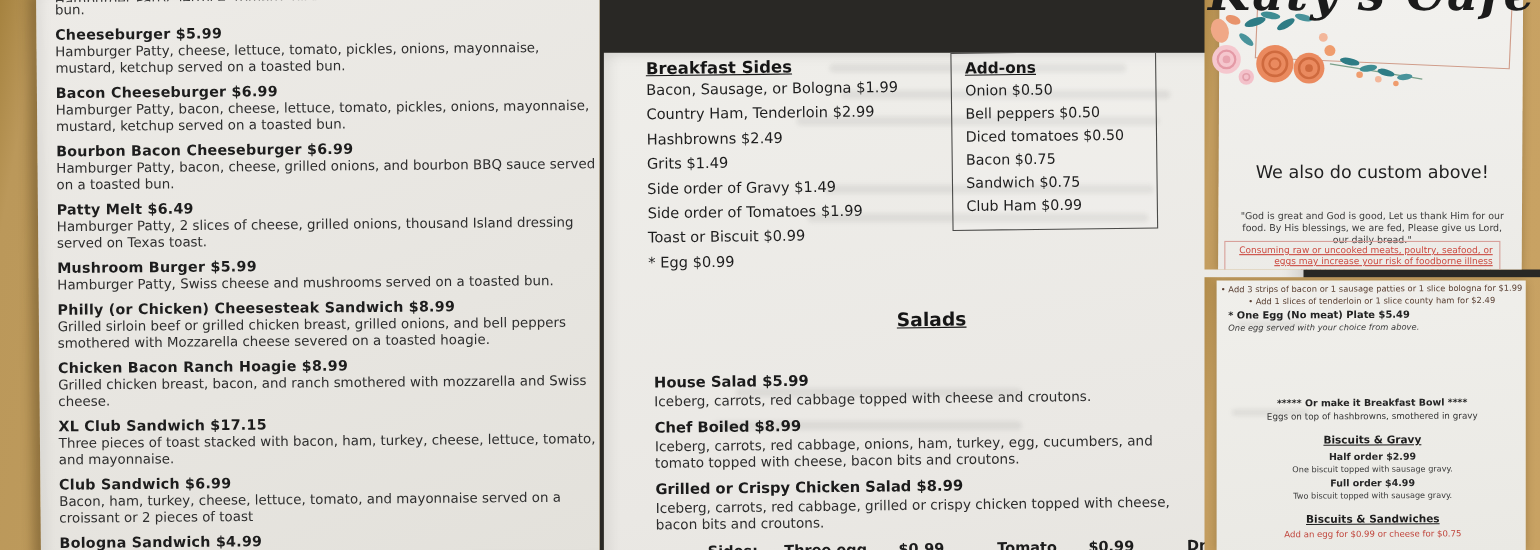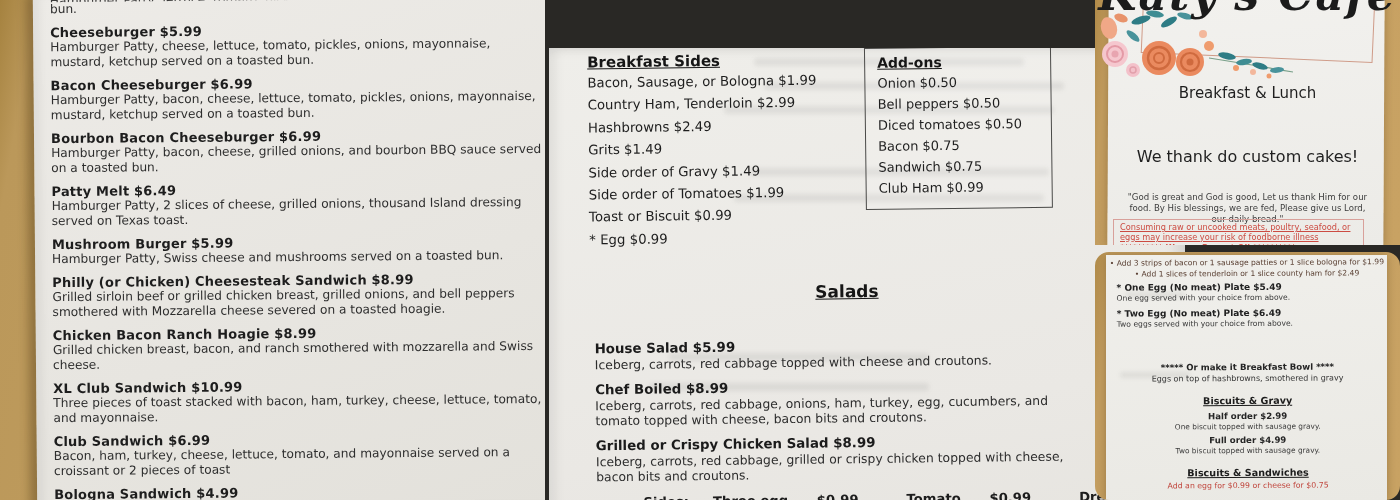--- a/index.html
+++ b/index.html
@@ -55,36 +55,36 @@
     border:1.5px solid #cf9b88;transform:rotate(2.5deg);}
   .kc-title{position:absolute;top:-31px;left:0;right:0;text-align:center;
     font-family:"DejaVu Serif",serif;font-style:italic;font-weight:bold;
     font-size:44px;color:#1b1b1b;letter-spacing:2px;white-space:nowrap;}
   .kc-line{position:absolute;left:0;right:0;text-align:center;color:#1f1f1f;}
   .kc-sub{top:84px;font-size:15px;}
   .kc-phone{top:115px;font-size:15px;letter-spacing:.5px;}
   .kc-cakes{top:147px;font-size:16px;}
   .kc-bless{top:192px;left:26px;right:26px;font-size:8.6px;line-height:11px;color:#3d3d3d;}
   .warn-box{position:absolute;left:18px;right:36px;top:219px;height:40px;
-    border:1px solid #d8a09a;padding:2px 6px;box-sizing:border-box;text-align:left;}
+    border:1px solid #d8a09a;padding:2px 6px;box-sizing:border-box;text-align:right;}
   .warn-text{font-size:8.2px;line-height:10px;color:#cc4b42;text-decoration:underline;}
   .peanut{margin-top:1px;font-size:8.2px;color:#d0544b;font-weight:bold;}
 
   
   #p-br{left:1095px;top:252px;width:305px;height:248px;
-    background:linear-gradient(95deg,#b08a48 0%,#c39d5f 5%,#c8a263 100%);border-radius:14px;}
+    background:linear-gradient(95deg,#b08a48 0%,#c39d5f 5%,#c8a263 100%);}
   #p-br .paper{position:absolute;left:11px;right:13px;top:3px;bottom:-2px;
     background:linear-gradient(175deg,#f0efeb,#eae9e4);
     box-shadow:0 0 8px rgba(60,40,10,.3);}
   #p-br .tilt{position:absolute;inset:0;transform:rotate(-0.3deg);}
   .bullets{position:absolute;left:0;right:0;top:5px;text-align:center;
     font-size:7.6px;line-height:11px;color:#5b4134;}
   .plates{position:absolute;left:22px;top:29px;}
   .plate-n{font-size:9px;font-weight:bold;line-height:12px;color:#222;}
-  .plate-d{font-size:7.6px;line-height:10px;color:#3a3a3a;margin-bottom:4px;}
+  .plate-d{font-size:7.6px;line-height:10px;color:#3a3a3a;margin-bottom:4px;font-style:italic;}
   .bowl{position:absolute;left:0;right:0;top:109px;text-align:center;}
   .bowl-t{font-size:8.6px;font-weight:bold;color:#242424;line-height:12px;}
   .bowl-d{font-size:8px;color:#333;line-height:11px;}
   .bg-sec{position:absolute;left:0;right:0;text-align:center;}
   .bg-title{font-size:9.6px;font-weight:bold;text-decoration:underline;color:#1d1d1d;line-height:13px;}
   .bg-n{font-size:8.6px;font-weight:bold;color:#262626;line-height:12px;margin-top:3px;}
   .bg-d{font-size:7.4px;color:#3a3a3a;line-height:9px;}
   .bs-note{font-size:7.8px;color:#c0453c;line-height:11px;margin-top:1px;}
 </style>
 </head>
@@ -117,21 +117,21 @@
     </div>
     <div>
       <div class="ln"><span>Philly (or Chicken) Cheesesteak Sandwich</span> <span>$8.99</span></div>
       <div class="ld">Grilled sirloin beef or grilled chicken breast, grilled onions, and bell peppers smothered with Mozzarella cheese severed on a toasted hoagie.</div>
     </div>
     <div>
       <div class="ln"><span>Chicken Bacon Ranch Hoagie</span> <span>$8.99</span></div>
       <div class="ld">Grilled chicken breast, bacon, and ranch smothered with mozzarella and Swiss cheese.</div>
     </div>
     <div>
-      <div class="ln"><span>XL Club Sandwich</span> <span>$10.99</span></div>
+      <div class="ln"><span>XL Club Sandwich</span> <span>$17.15</span></div>
       <div class="ld">Three pieces of toast stacked with bacon, ham, turkey, cheese, lettuce, tomato, and mayonnaise.</div>
     </div>
     <div>
       <div class="ln"><span>Club Sandwich</span> <span>$6.99</span></div>
       <div class="ld">Bacon, ham, turkey, cheese, lettuce, tomato, and mayonnaise served on a croissant or 2 pieces of toast</div>
     </div>
     <div>
       <div class="ln"><span>Bologna Sandwich</span> <span>$4.99</span></div>
       <div class="ld">Fried Bologna, lettuce, tomato, and mayonnaise on toast.</div>
     </div>
@@ -223,22 +223,21 @@
     <ellipse cx="130" cy="50" rx="9" ry="3.2" fill="#2e7c85" transform="rotate(12 130 50)"></ellipse>
     <ellipse cx="147" cy="56" rx="8" ry="3" fill="#3f8d93" transform="rotate(-8 147 56)"></ellipse>
     <ellipse cx="163" cy="60" rx="8" ry="3" fill="#2e7c85" transform="rotate(16 163 60)"></ellipse>
     <ellipse cx="180" cy="64" rx="7" ry="2.8" fill="#49939b" transform="rotate(-6 180 64)"></ellipse>
     <circle cx="139" cy="62" r="3" fill="#ef9c6d"></circle>
     <circle cx="156" cy="66" r="3" fill="#f3b79b"></circle>
     <circle cx="172" cy="70" r="2.5" fill="#ef9c6d"></circle>
   </svg>
 
   <div class="kc-title">Katy's Café</div>
-  <div class="kc-line kc-sub">Breakfast &amp; Lunch</div>
-  <div class="kc-line kc-cakes">We thank do custom cakes!</div>
+  <div class="kc-line kc-cakes">We also do custom above!</div>
   <div class="kc-line kc-bless">"God is great and God is good, Let us thank Him for our food. By His blessings, we are fed, Please give us Lord, our daily bread."</div>
   <div class="warn-box">
     <div class="warn-text">Consuming raw or uncooked meats, poultry, seafood, or eggs may increase your risk of foodborne illness</div>
     <div class="peanut">********** We use Peanut Oil **********</div>
   </div>
 </div>
 
 <div class="photo" id="p-br">
   <div class="paper"></div>
   <div class="ghost" style="left:30px;top:40px;width:60px;height:6px"></div>
@@ -246,24 +245,20 @@
   <div class="tilt">
     <div class="bullets">
       <div>• Add 3 strips of bacon or 1 sausage patties or 1 slice bologna for $1.99</div>
       <div>• Add 1 slices of tenderloin or 1 slice county ham for $2.49</div>
     </div>
     <div class="plates">
       <div>
         <div class="plate-n"><span>* One Egg (No meat) Plate</span> <span>$5.49</span></div>
         <div class="plate-d">One egg served with your choice from above.</div>
       </div>
-      <div>
-        <div class="plate-n"><span>* Two Egg (No meat) Plate</span> <span>$6.49</span></div>
-        <div class="plate-d">Two eggs served with your choice from above.</div>
-      </div>
     </div>
     <div class="bowl">
       <div class="bowl-t">***** Or make it Breakfast Bowl ****</div>
       <div class="bowl-d">Eggs on top of hashbrowns, smothered in gravy</div>
     </div>
     <div class="bg-sec" style="top:142px">
       <div class="bg-title">Biscuits &amp; Gravy</div>
       <div class="bg-n"><span>Half order</span> <span>$2.99</span></div>
       <div class="bg-d">One biscuit topped with sausage gravy.</div>
       <div class="bg-n"><span>Full order</span> <span>$4.99</span></div>

